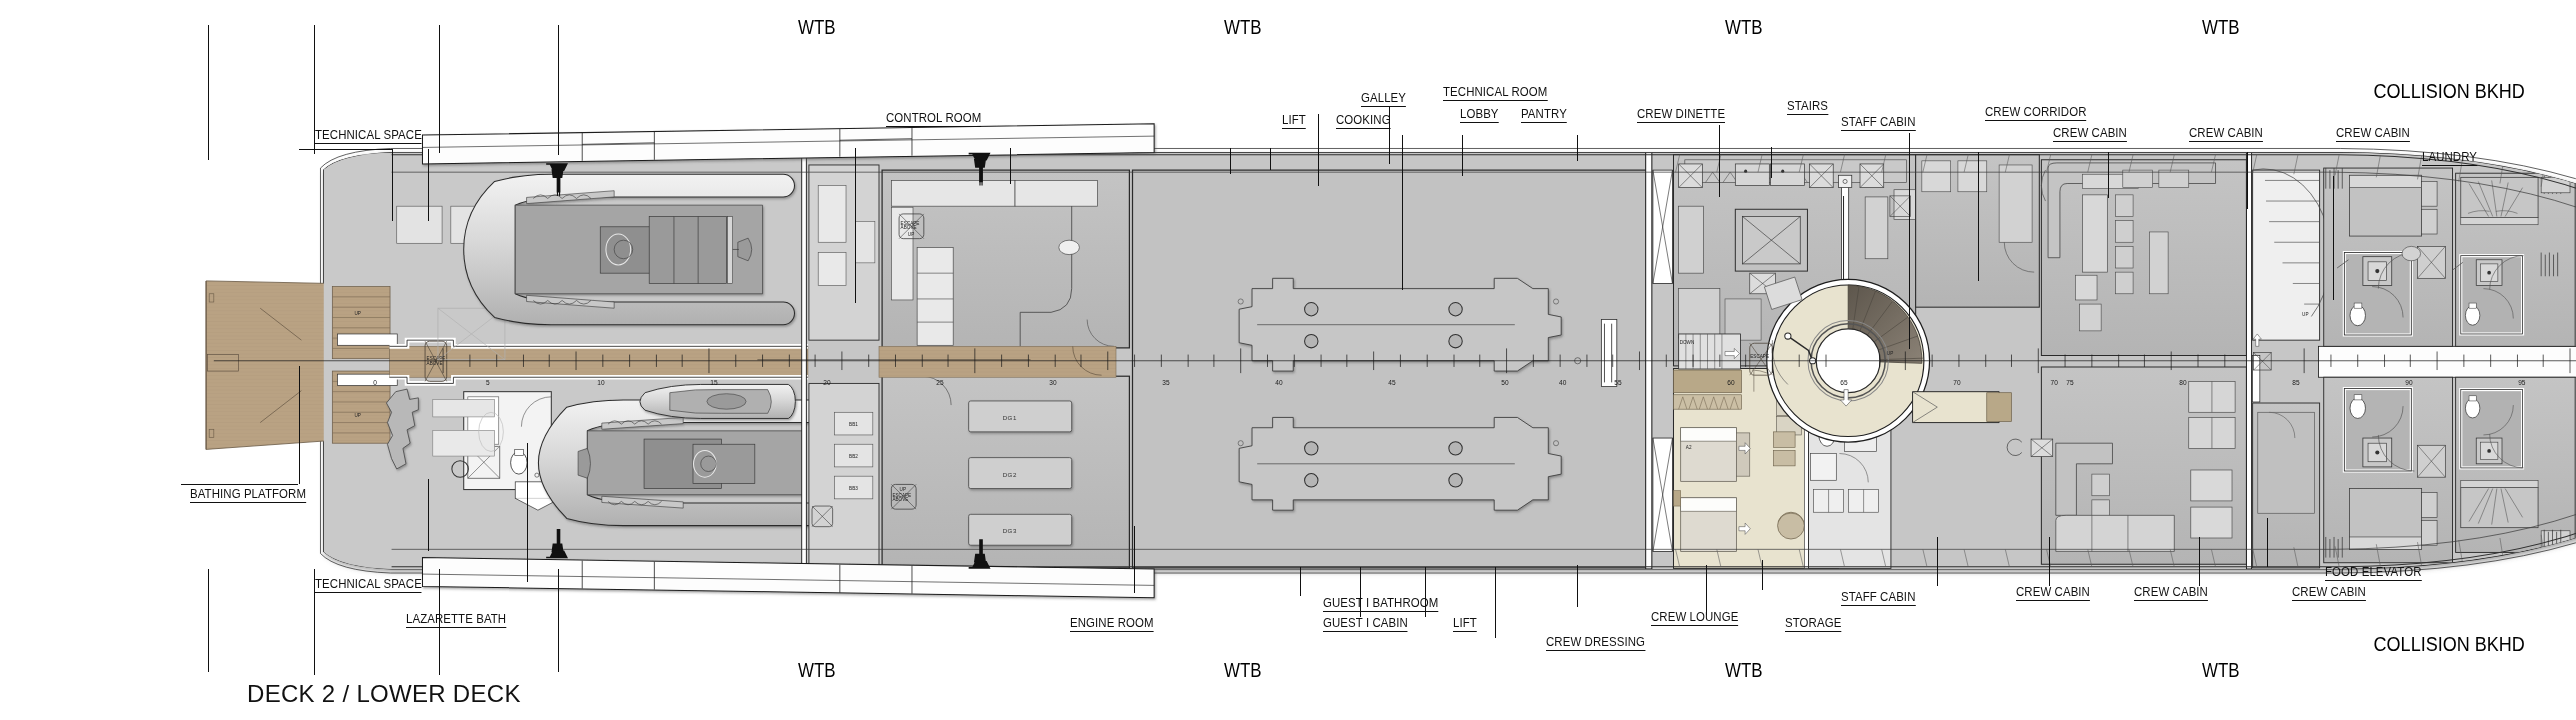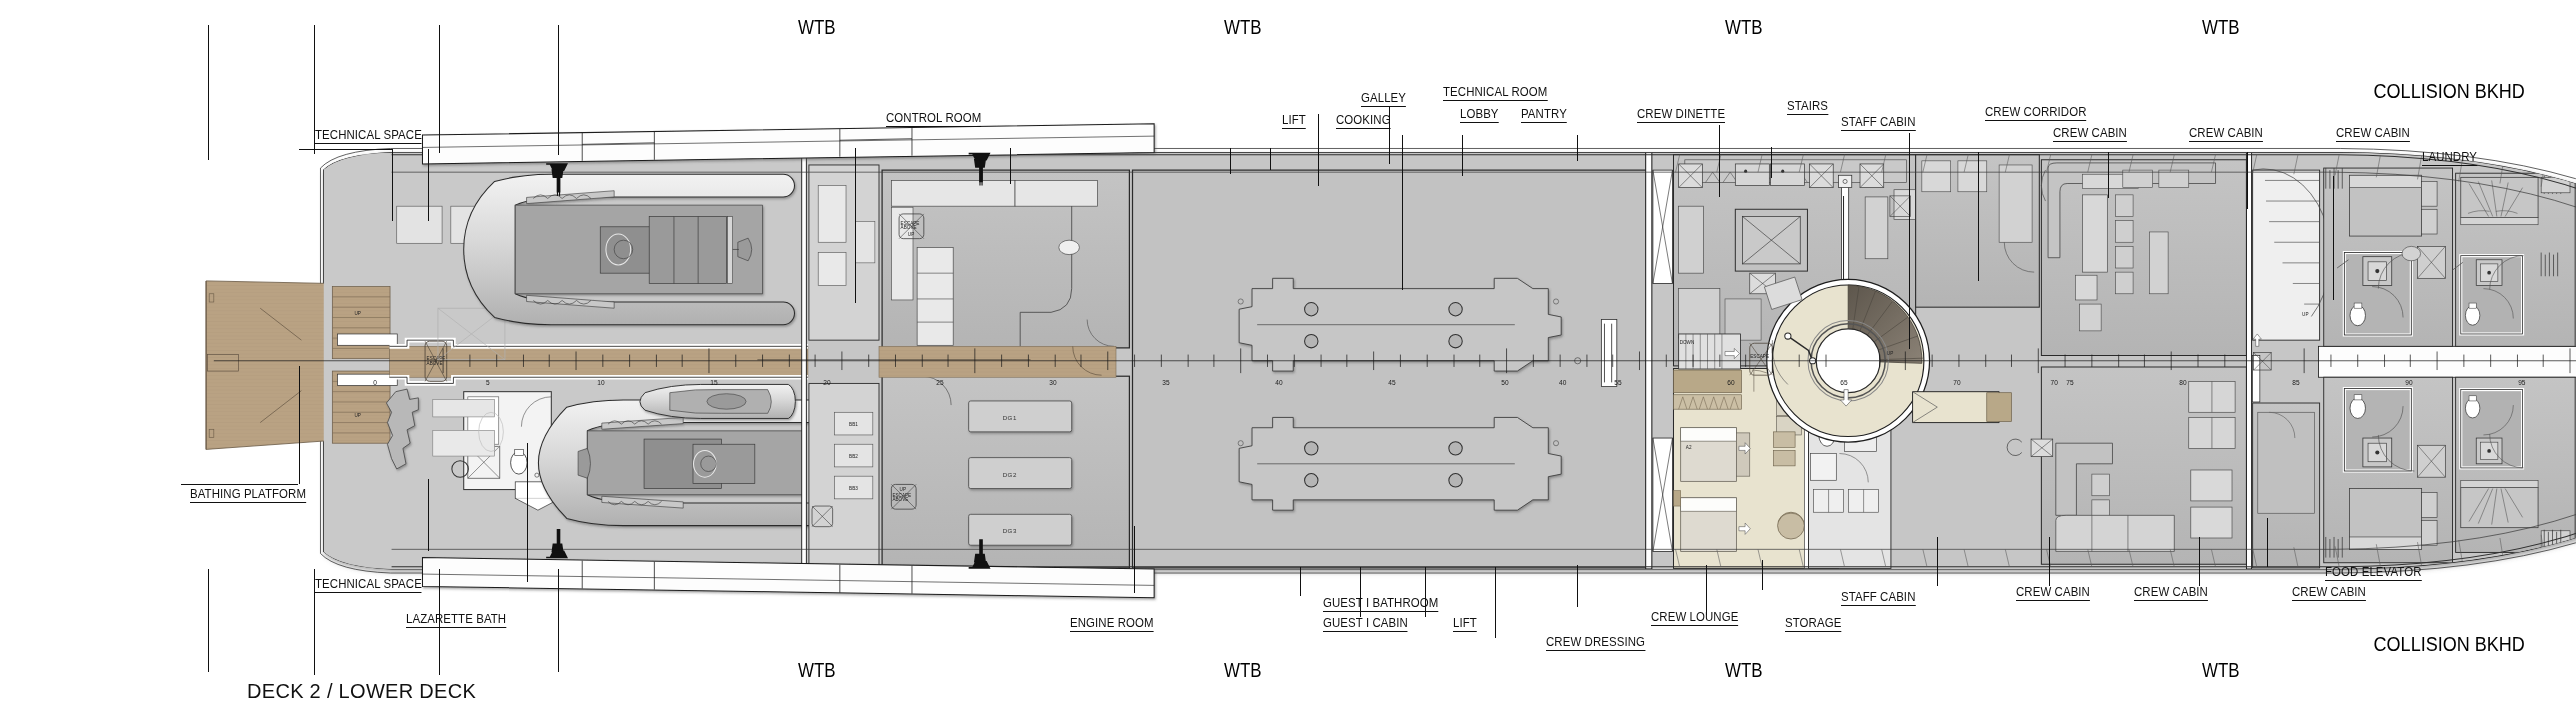--- a/index.html
+++ b/index.html
@@ -38,21 +38,21 @@
     font-size:19.6px;
     color:#000;
     white-space:nowrap;
     line-height:1;
     transform:scaleX(.92);
     transform-origin:center bottom;
   }
   .title{
     position:absolute;
     font-family:"Liberation Sans",sans-serif;
-    font-size:20px;
+    font-size:24px;
     color:#111;
     white-space:nowrap;
     letter-spacing:0.3px;
   }
   .ldr{position:absolute;background:#111;}
   .ldr.v{width:0.8px;}
   .ldr.h{height:0.8px;}
 
   
   #plan{position:absolute;left:0;top:0;width:3043px;height:721px;}

